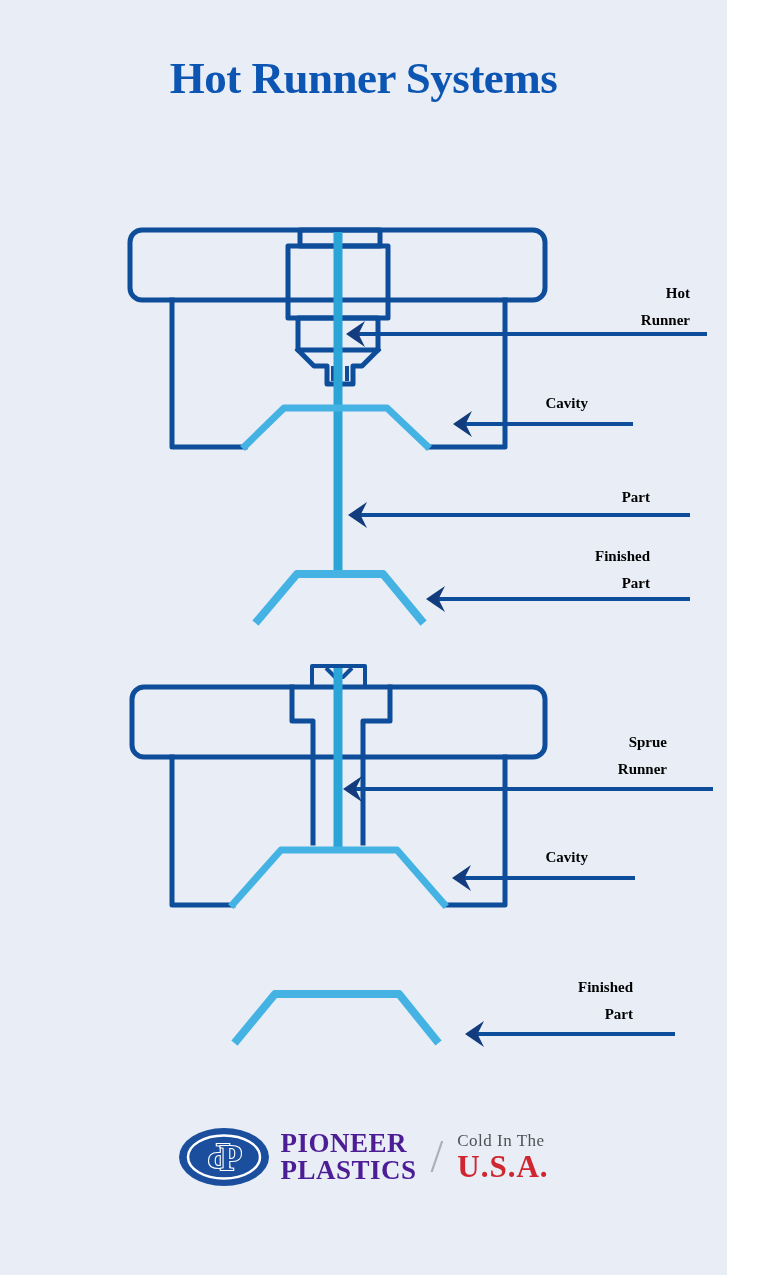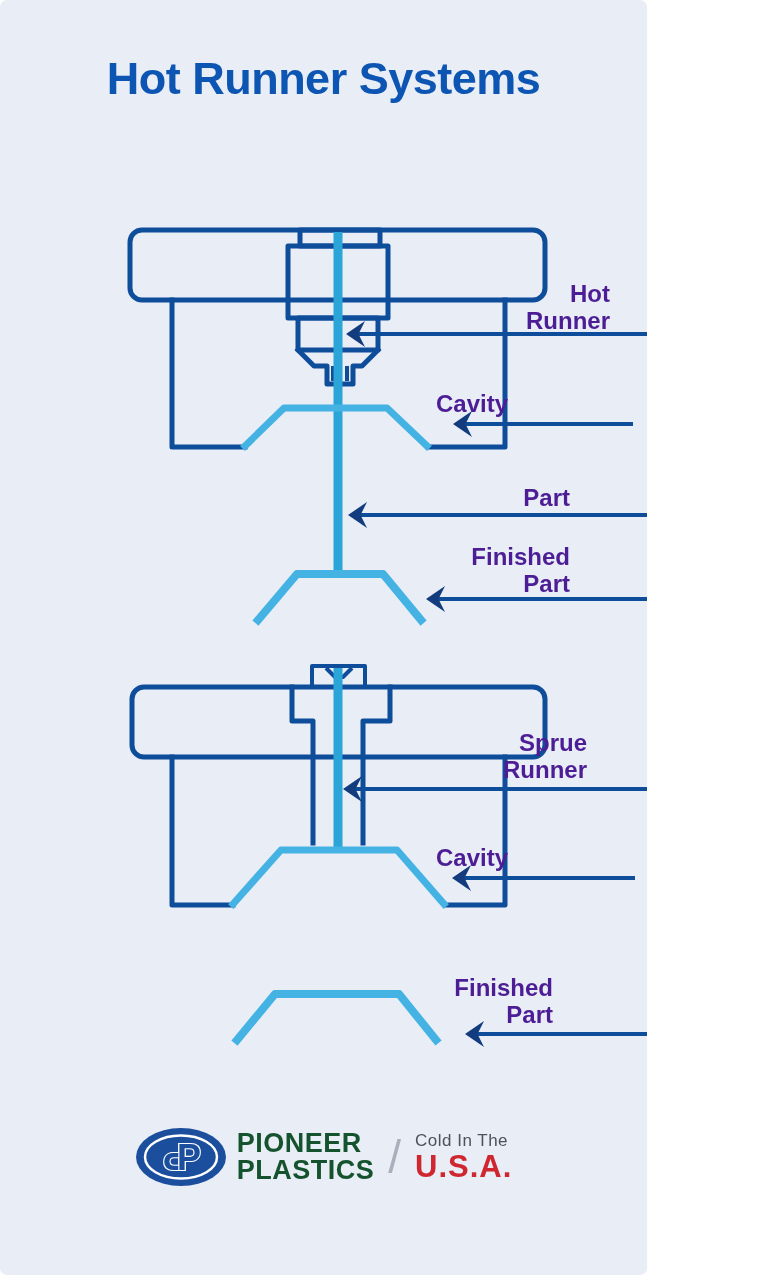--- a/index.html
+++ b/index.html
@@ -1,22 +1,21 @@
 <!DOCTYPE html>
 <html><head>
 <meta charset="utf-8">
 <style>
   html,body { margin:0; padding:0; }
   .page {
     position:relative;
-    width:647px; height:1275px;
+    width:727px; height:1275px;
     background:#e8edf6;
     overflow:hidden;
-    font-family:Liberation Sans, sans-serif;
-    border-radius:7px;
+    font-family:Liberation Serif, serif;
   }
   .title {
     position:absolute;
     top:50px; left:0; right:0;
     text-align:center;
     color:#0d55b2;
     font-size:45px;
     font-weight:bold;
     line-height:57px;
     letter-spacing:-0.5px;
@@ -29,43 +28,43 @@
   .navy  { stroke:#0e4d99; stroke-width:5; fill:none; stroke-linejoin:round; stroke-linecap:square; }
   .navy-thin { stroke:#0e4d99; stroke-width:4; fill:none; stroke-linejoin:round; }
   .leader { stroke:#0e4d99; stroke-width:4; fill:none; }
   .arrow  { fill:#123c7d; stroke:none; }
   .sprue  { stroke:#2ba4d8; stroke-width:9; fill:none; stroke-linecap:butt; }
   .part   { stroke:#44b3e4; stroke-width:8; fill:none; stroke-linejoin:round; stroke-linecap:square; }
   .cavity { stroke:#44b3e4; stroke-width:7; fill:none; stroke-linejoin:round; stroke-linecap:square; }
   .dlabel {
     position:absolute;
     text-align:right;
-    color:#4c1d95;
+    color:#000000;
     font-weight:bold;
-    font-size:24px;
+    font-size:15px;
     line-height:27px;
     white-space:nowrap;
   }
   .lbl-hot-runner    { top:280px; right:37px;  }
   .lbl-cavity-hot    { top:390px; right:139px; }
   .lbl-sprue         { top:484px; right:77px;  }
   .lbl-finished-hot  { top:543px; right:77px;  }
   .lbl-cold-runner   { top:729px; right:60px;  }
   .lbl-cavity-cold   { top:844px; right:139px; }
   .lbl-finished-cold { top:974px; right:94px;  }
   .footer {
     position:absolute;
     top:1126px; left:0; right:0;
     display:flex;
     justify-content:center;
     align-items:center;
     gap:10px;
   }
   .brand {
-    color:#14532d;
+    color:#4c1d95;
     font-weight:bold;
     font-size:27px;
     line-height:27px;
     letter-spacing:0.5px;
   }
   .divider {
     color:#a9b0bb;
     font-size:46px;
     font-weight:normal;
     line-height:46px;

